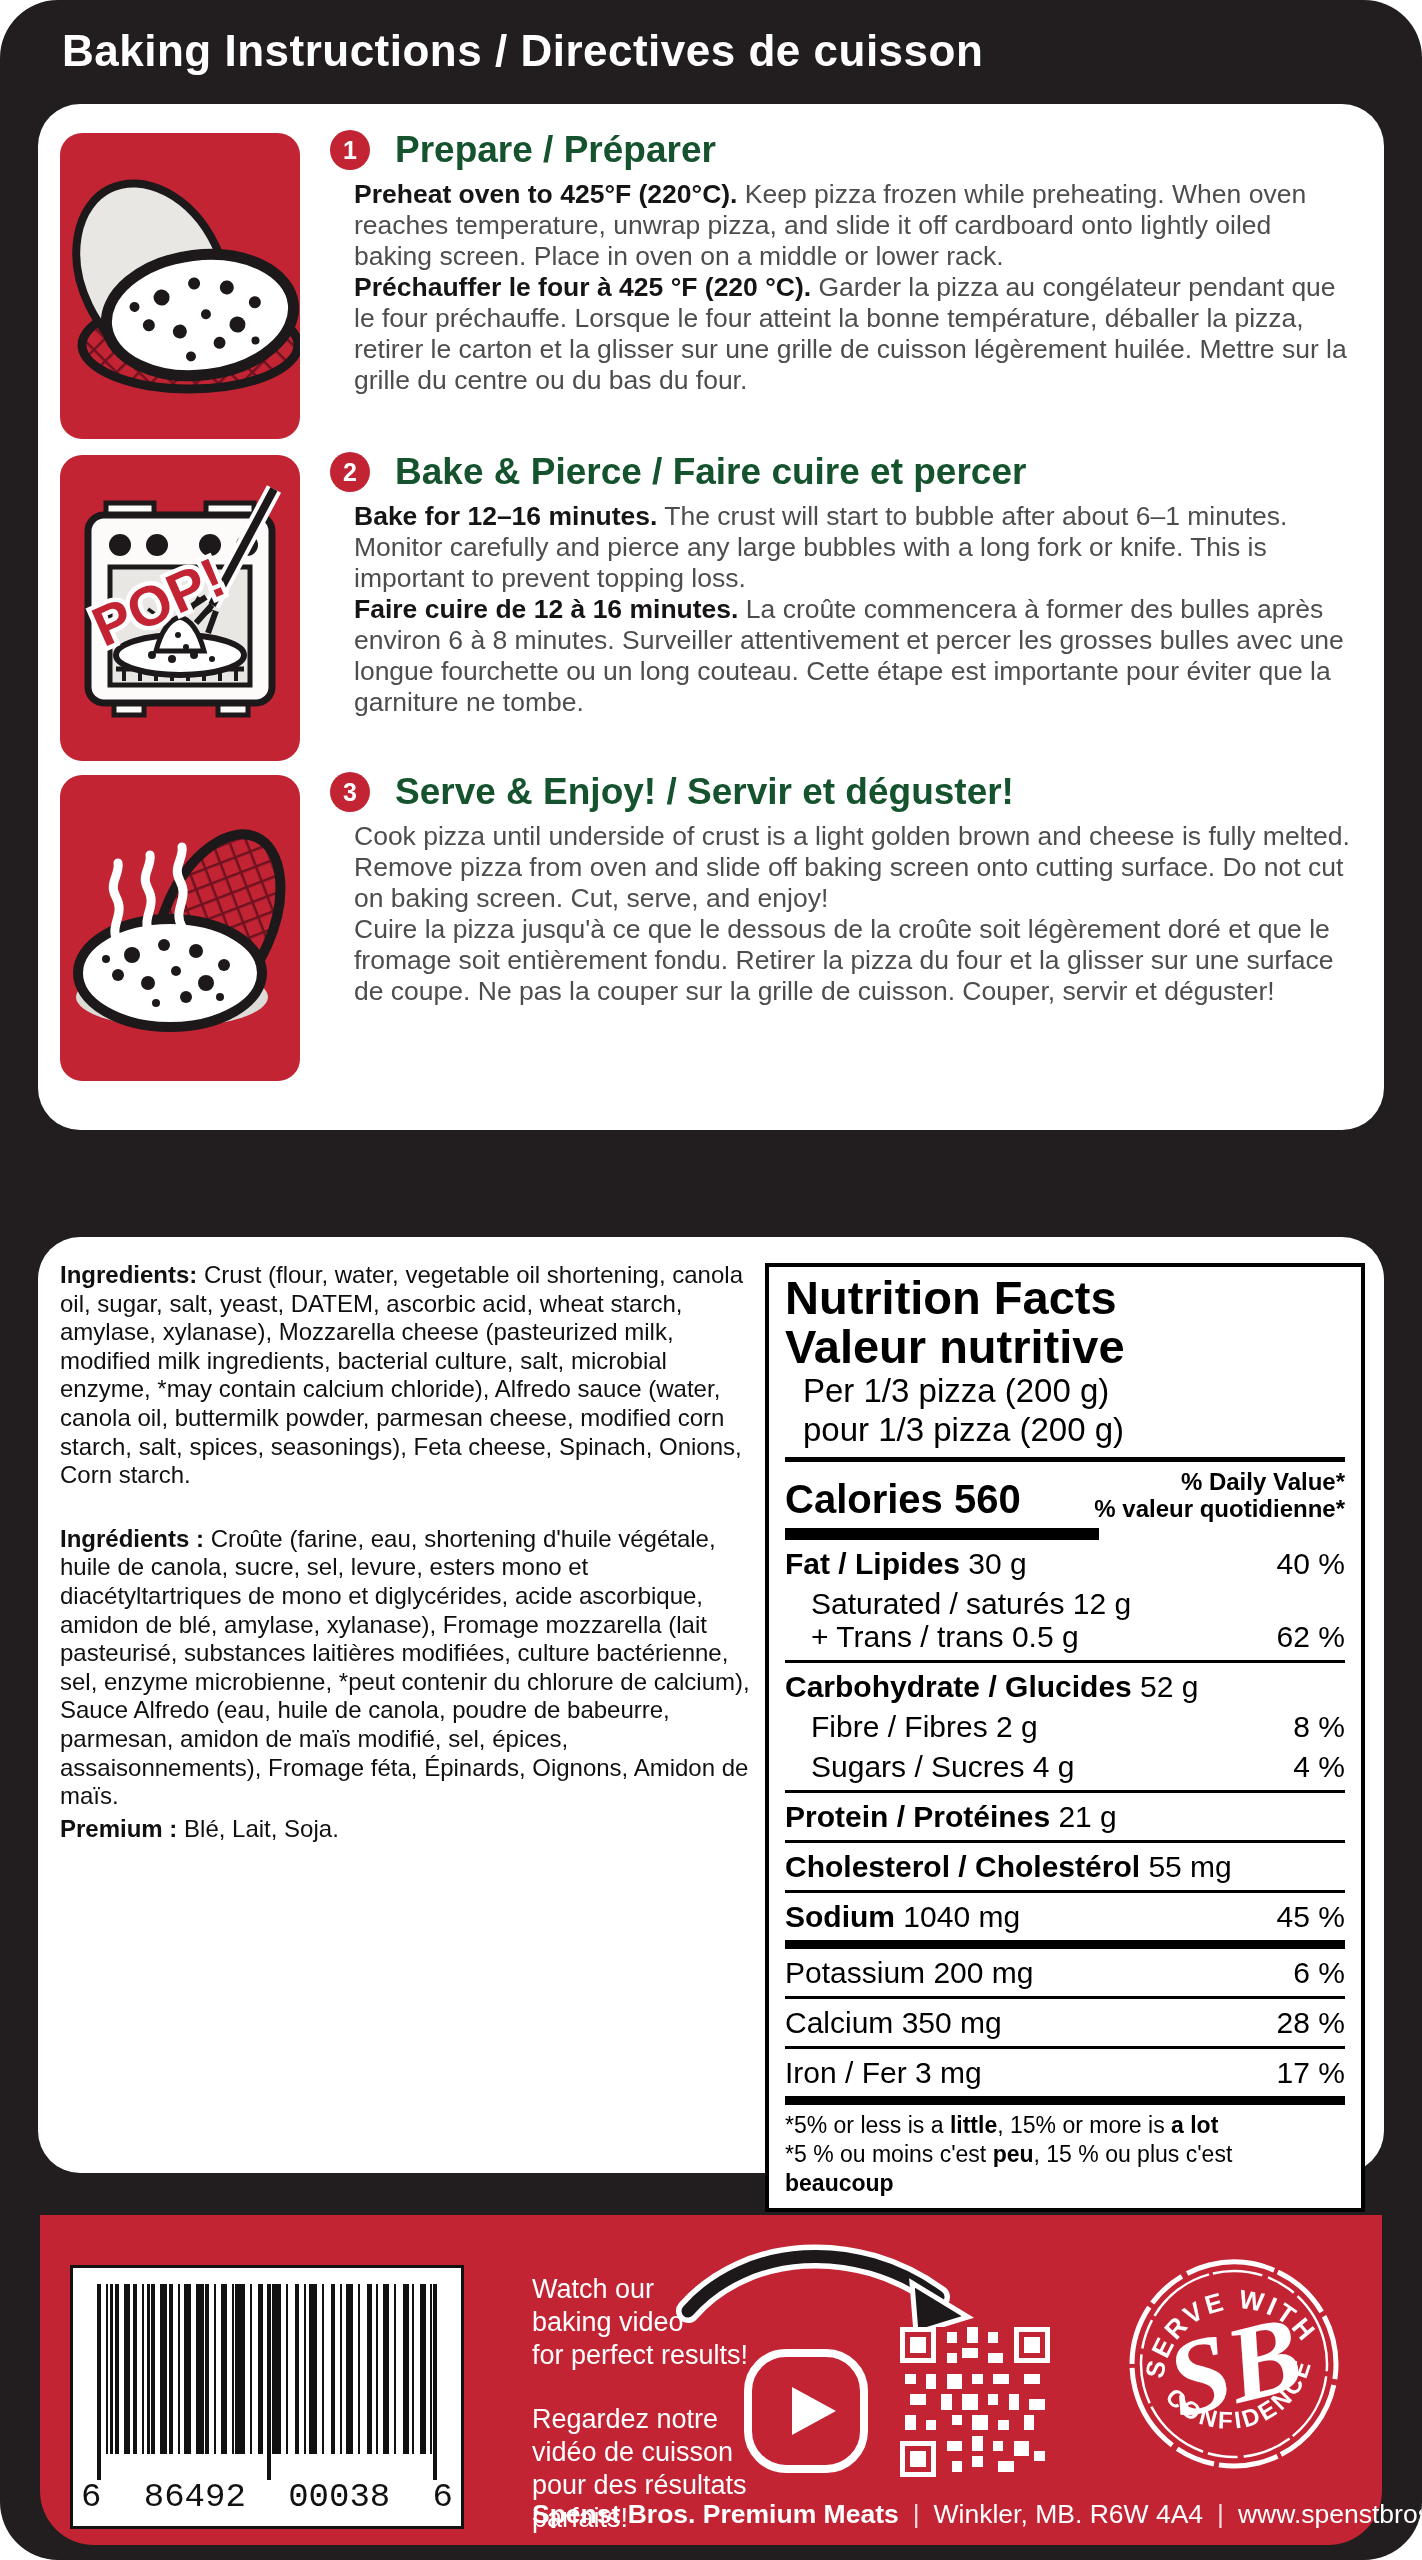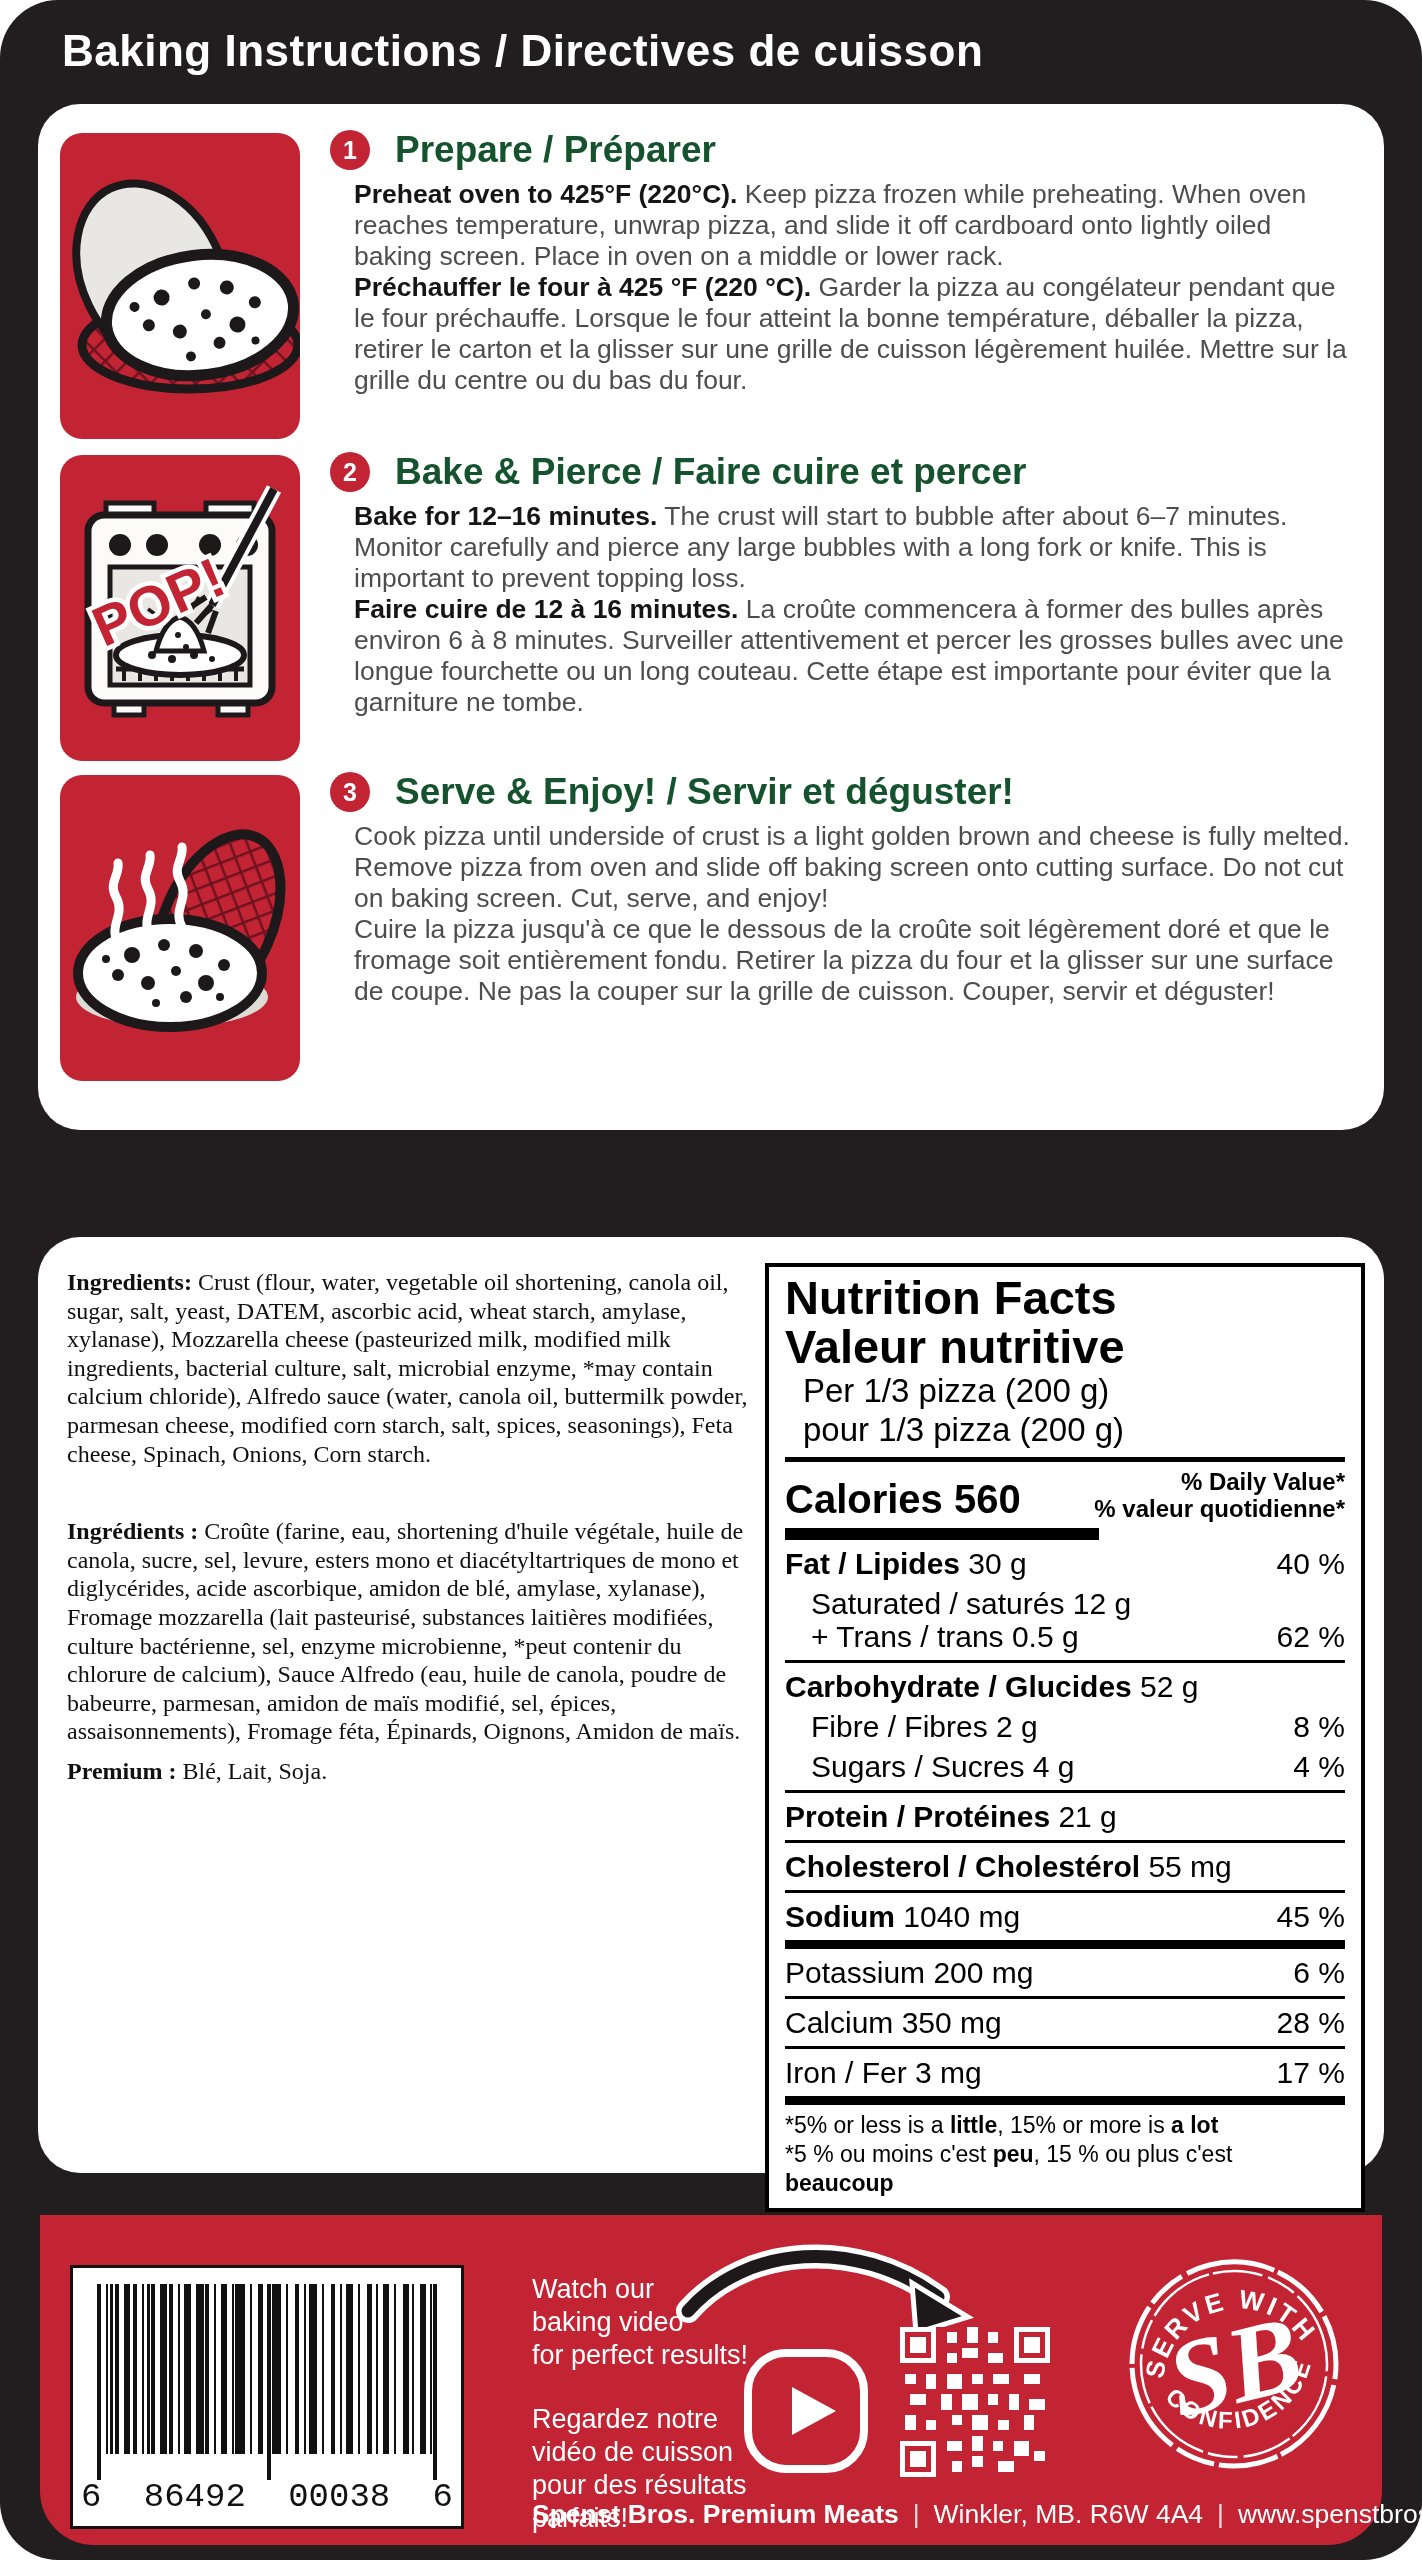--- a/index.html
+++ b/index.html
@@ -13,21 +13,21 @@
   .step-icon{flex:0 0 240px;width:240px;height:306px;background:#c22434;border-radius:22px;overflow:hidden;}
   .step-body{margin-left:30px;width:1020px;margin-top:-4px;}
   .step-head{display:flex;align-items:center;margin-bottom:8px;}
   .badge{width:40px;height:40px;border-radius:50%;background:#c22434;color:#fff;font-size:25px;font-weight:700;display:flex;align-items:center;justify-content:center;}
   .step-title{color:#14532d;font-size:37px;font-weight:700;margin-left:25px;}
   .step-text{font-size:26.5px;line-height:31px;color:#4d4d4d;margin-left:24px;}
   .step-text b{color:#161414;font-weight:700;}
   .variety{position:absolute;left:92px;top:1158px;color:#fff;font-size:38px;font-weight:700;letter-spacing:.5px;}
   
   .ing-col{position:absolute;left:18px;top:20px;width:706px;font-size:24px;line-height:28.6px;color:#101010;}
-  .ing-col p{margin:11px;font-family:Liberation Serif, serif;}
+  .ing-col p{margin:4px;}
   .ing-gap{height:27px;}
   
   .nf{position:absolute;left:727px;top:26px;width:600px;border:4px solid #000;background:#fff;box-sizing:border-box;padding:6px 16px 10px 16px;color:#000;}
   .nf-title{font-size:47px;font-weight:700;line-height:49px;}
   .nf-serving{font-size:33px;line-height:39px;margin-left:18px;}
   .nf-rule{border-top:5px solid #000;margin-top:8px;}
   .nf-cal-row{display:flex;justify-content:space-between;align-items:flex-end;margin-top:6px;}
   .nf-cal{font-size:40px;font-weight:700;}
   .nf-dv{font-size:24px;font-weight:700;text-align:right;line-height:27px;}
   .nf-calbar{height:12px;background:#000;width:56%;margin-top:6px;}
@@ -154,21 +154,21 @@
           </g>
           <text x="30" y="172" font-size="56" font-weight="bold" fill="#c22434" stroke="#ffffff" stroke-width="9" paint-order="stroke" transform="rotate(-24 85 150)">POP!</text>
         </svg>
       </div>
       <div class="step-body">
         <div class="step-head">
           <div class="badge">2</div>
           <div class="step-title">Bake &amp; Pierce / Faire cuire et percer</div>
         </div>
         <div class="step-text">
-          <b>Bake for 12–16 minutes.</b><span> The crust will start to bubble after about 6–7 minutes. Monitor carefully and pierce any large bubbles with a long fork or knife. This is important to prevent topping loss.</span><br>
+          <b>Bake for 12–16 minutes.</b><span> The crust will start to bubble after about 6–1 minutes. Monitor carefully and pierce any large bubbles with a long fork or knife. This is important to prevent topping loss.</span><br>
           <b>Faire cuire de 12 à 16 minutes.</b><span> La croûte commencera à former des bulles après environ 6 à 8 minutes. Surveiller attentivement et percer les grosses bulles avec une longue fourchette ou un long couteau. Cette étape est importante pour éviter que la garniture ne tombe.</span>
         </div>
       </div>
     </div>
 
     <div class="step" style="top:671px;">
       <div class="step-icon">
         <svg width="240" height="306" viewBox="0 0 240 306">
           <defs>
             <pattern id="hatch3" width="16" height="16" patternUnits="userSpaceOnUse" patternTransform="rotate(45)">

